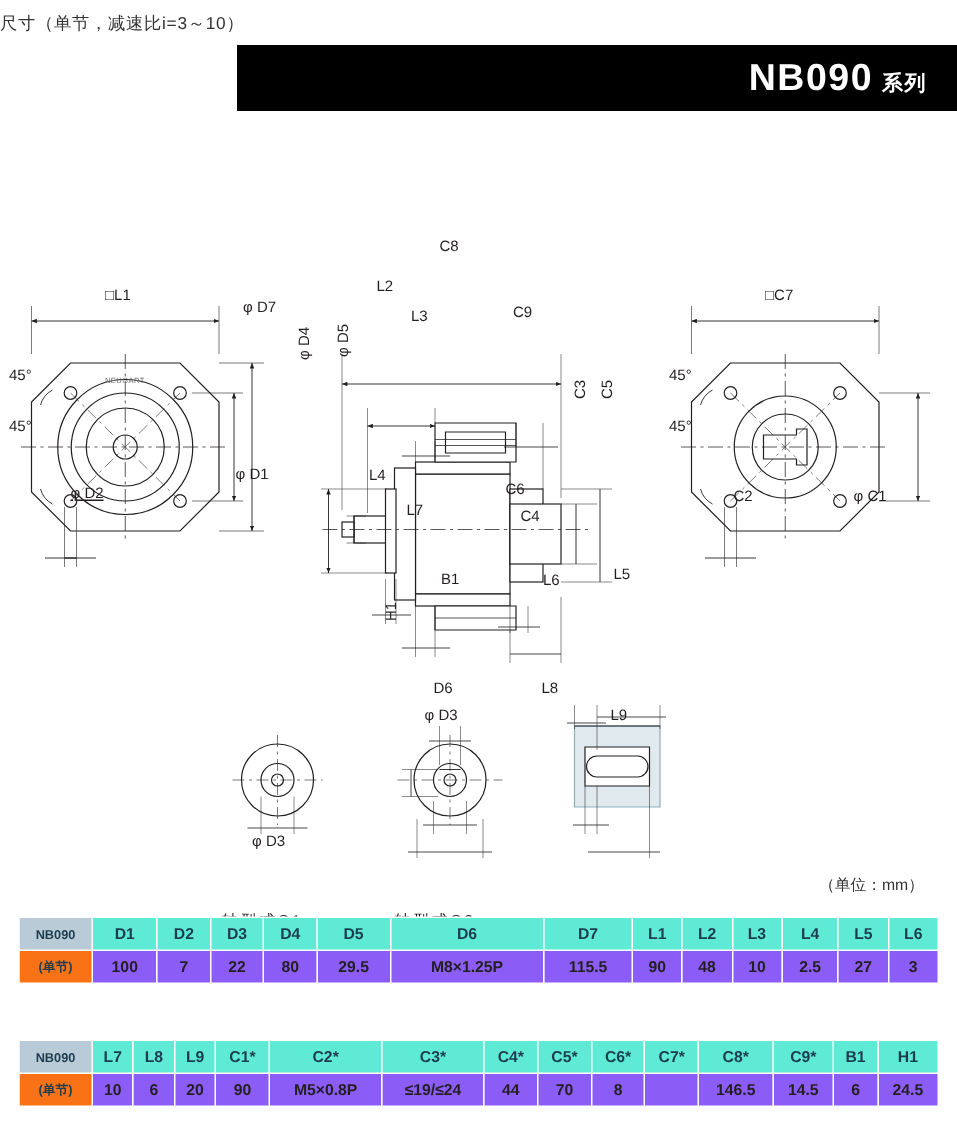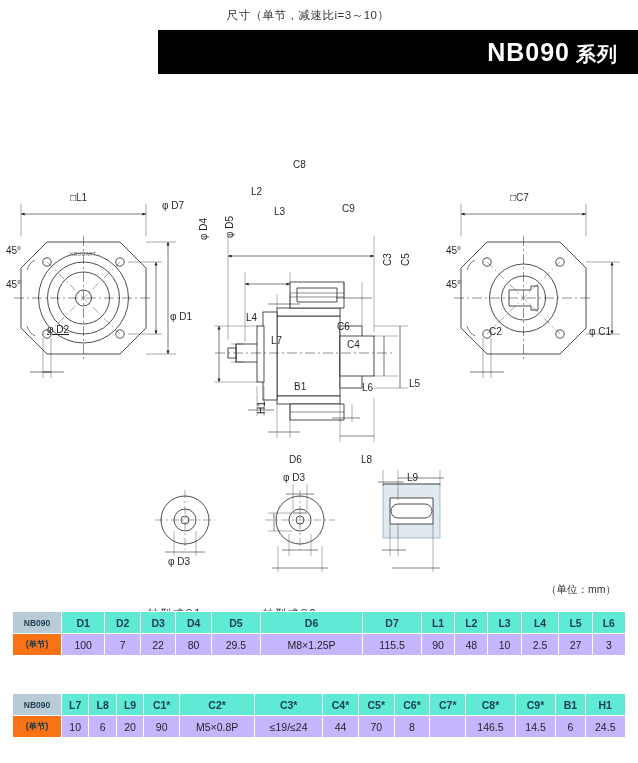--- a/index.html
+++ b/index.html
@@ -7,55 +7,56 @@
     width:638px;height:763px;
     background:#ffffff;
     font-family:"Liberation Sans", sans-serif;
     color:#231f20;
     position:relative;
     overflow:hidden;
   }
   
   .hdr-sub{
     position:absolute;left:0;top:8px;width:616px;
-    text-align:center;font-size:11.5px;color:#333;letter-spacing:.5px;
+    text-align:left;font-size:11.5px;color:#333;letter-spacing:.5px;
   }
   .hdr-bar{
     position:absolute;right:0;top:30px;width:480px;height:44px;
     background:#000;
   }
   .hdr-title{
     position:absolute;right:20px;top:36px;
     color:#fff;font-size:25px;font-weight:bold;letter-spacing:1px;
     line-height:32px;
   }
-  .hdr-title .sx{font-size:20px;font-weight:bold;margin-left:6px;}
+  .hdr-title .sx{font-size:14px;font-weight:bold;margin-left:6px;}
 
   
   .canvas{position:absolute;left:0;top:86px;width:638px;height:500px;}
   .lbl{position:absolute;font-size:10px;color:#231f20;white-space:nowrap;}
   .cap{position:absolute;font-size:10.5px;color:#231f20;white-space:nowrap;letter-spacing:2px;}
 
   
   .unit{
     position:absolute;right:22px;top:583px;font-size:10.5px;color:#333;
   }
 
   
   table.spec{
     border-collapse:collapse;position:absolute;
     font-size:10.5px;
   }
   table.spec td{
     border:1px solid #ffffff;
     text-align:center;
     height:21px;
-    background:#c4b5fd;
+    background:#8b5cf6;
     color:#231f20;
     padding:0 2px;
+    font-weight:bold;
   }
   table.spec tr.head td{
     background:#5eead4;
     font-weight:bold;
     color:#1c3c50;
   }
   table.spec td.rh{
     background:#f97316;
     font-weight:bold;
     color:#1c3c50;
@@ -277,21 +278,21 @@
       <line x1="433" y1="438" x2="433" y2="486" stroke-width="0.35"></line>
       <line x1="382" y1="464" x2="406" y2="464" stroke-width="0.55"></line>
       <line x1="392" y1="482" x2="440" y2="482" stroke-width="0.55"></line>
     </g>
   </svg>
 
   
   
   <span class="lbl" style="left:70px;top:106px;">□L1</span>
   <span class="lbl" style="left:162px;top:114px;">φ D7</span>
-  <span class="lbl" style="left:157px;top:225px;margin-left:13px;">φ D1</span>
+  <span class="lbl" style="left:157px;top:225px;">φ D1</span>
   <span class="lbl" style="left:47px;top:238px;text-decoration:underline;">φ D2</span>
   <span class="lbl" style="left:6px;top:159px;">45°</span>
   <span class="lbl" style="left:6px;top:193px;">45°</span>
   <span class="lbl" style="left:70px;top:165px;font-size:5px;letter-spacing:.3px;color:#6d6e71;">NEUGART</span>
 
   
   <span class="lbl" style="left:293px;top:73px;">C8</span>
   <span class="lbl" style="left:251px;top:100px;">L2</span>
   <span class="lbl" style="left:274px;top:120px;">L3</span>
   <span class="lbl" style="left:342px;top:117px;">C9</span>
@@ -299,21 +300,21 @@
   <span class="lbl" style="left:224px;top:152px;transform:rotate(-90deg);transform-origin:left top;">φ D5</span>
   <span class="lbl" style="left:382px;top:180px;transform:rotate(-90deg);transform-origin:left top;">C3</span>
   <span class="lbl" style="left:400px;top:180px;transform:rotate(-90deg);transform-origin:left top;">C5</span>
   <span class="lbl" style="left:246px;top:226px;">L4</span>
   <span class="lbl" style="left:337px;top:235px;">C6</span>
   <span class="lbl" style="left:271px;top:249px;">L7</span>
   <span class="lbl" style="left:347px;top:253px;">C4</span>
 
   
   <span class="lbl" style="left:510px;top:106px;">□C7</span>
-  <span class="lbl" style="left:569px;top:240px;margin-left:20px;">φ C1</span>
+  <span class="lbl" style="left:569px;top:240px;">φ C1</span>
   <span class="lbl" style="left:489px;top:240px;">C2</span>
   <span class="lbl" style="left:446px;top:159px;">45°</span>
   <span class="lbl" style="left:446px;top:193px;">45°</span>
 
   
   <span class="lbl" style="left:168px;top:470px;">φ D3</span>
   <span class="cap" style="left:148px;top:521px;">轴型式S1</span>
 
   
   <span class="lbl" style="left:294px;top:295px;">B1</span>

